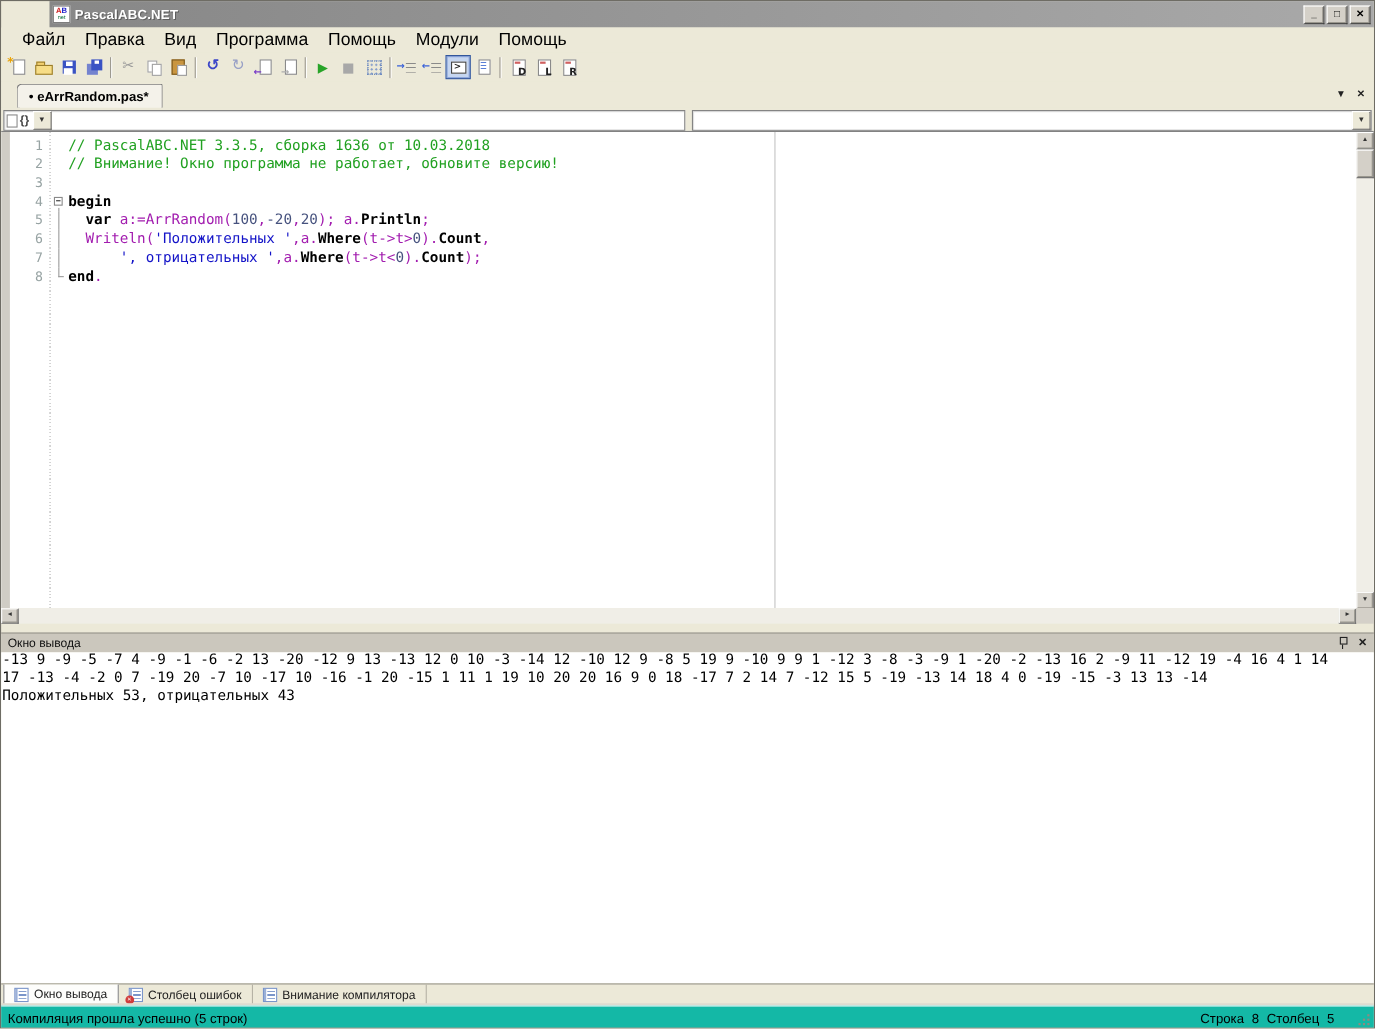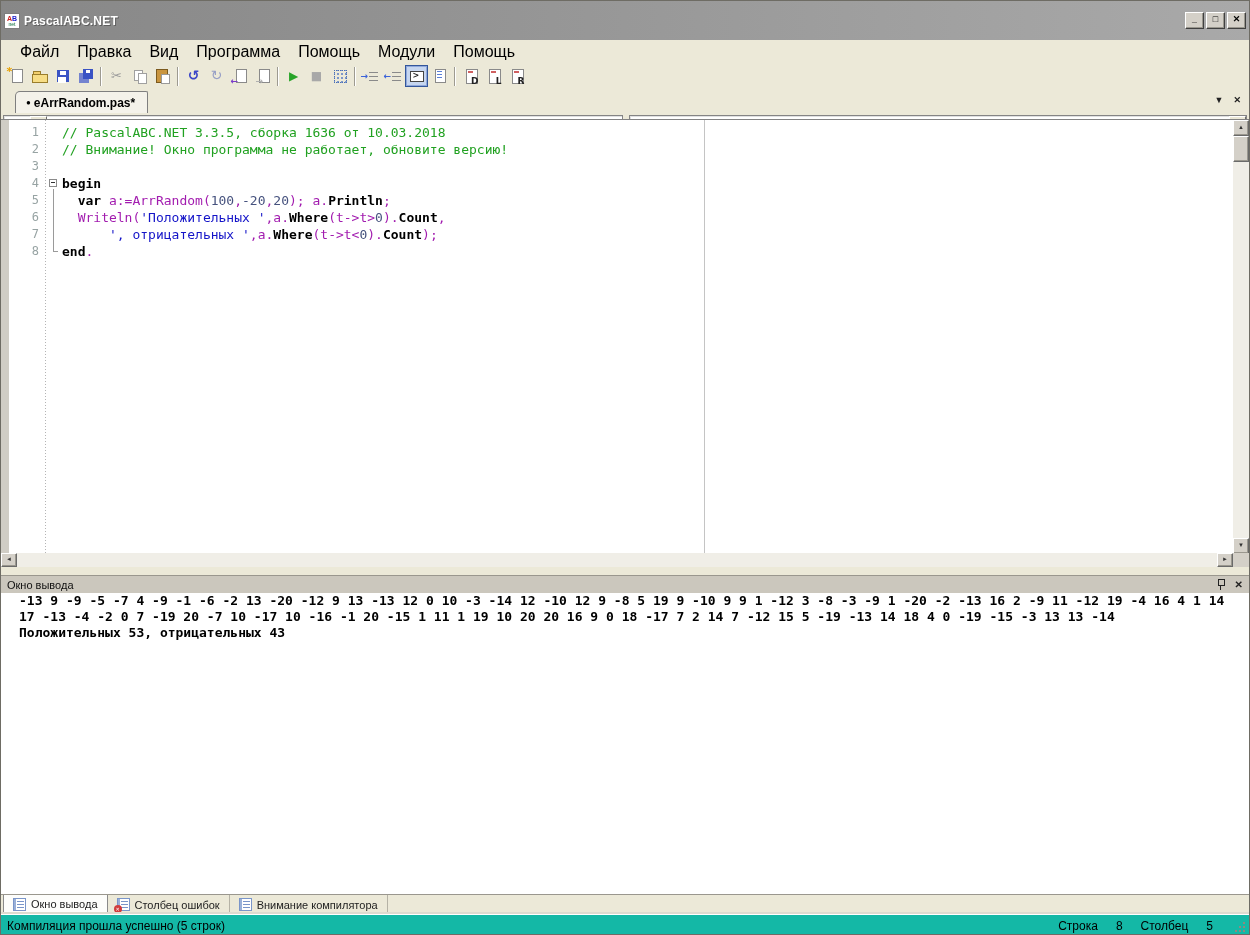--- a/index.html
+++ b/index.html
@@ -1,20 +1,20 @@
 <!DOCTYPE html>
 <html style="--comment: #21a121; --string: #1414c8; --number: #46527e; --titlebar: #8f8f8f; --toggle_active_border: #33569a; --chrome: #ece9d8;"><head>
 <meta charset="utf-8">
 <style>
   html,body{margin:0;padding:0;background:#d4d0c8;}
   .window{position:relative;width:1250px;height:935px;box-sizing:border-box;border:1px solid #6e6c64;
     background:#ece9d8;font-family:"Liberation Sans",sans-serif;overflow:hidden;}
 
   
-  .titlebar{height:39px;background:linear-gradient(90deg,#878787,#a9a9a9);display:flex;align-items:center;padding:0 3px;gap:4px;}
+  .titlebar{height:24px;background:linear-gradient(90deg,#878787,#a9a9a9);display:flex;align-items:center;padding:0 3px;gap:4px;margin-left:44px;}
   .app-icon{width:16px;height:16px;background:#fff;border:1px solid #7d7d7d;box-sizing:border-box;
     display:flex;flex-direction:column;align-items:center;justify-content:center;line-height:1;}
   .app-icon .row{font-size:7px;font-weight:bold;}
   .app-icon .l-a{color:#c22;}
   .app-icon .l-b{color:#22c;}
   .app-icon .sub{font-size:5px;color:#063;}
   .title-text{color:#fff;font-weight:bold;font-size:12px;letter-spacing:.2px;text-shadow:1px 1px 0 #5f5f5f;}
   .win-btns{margin-left:auto;display:flex;gap:2px;}
   .win-btn{width:17px;height:15px;background:#d4d0c8;border:1px solid;border-color:#fff #404040 #404040 #fff;
     box-shadow:inset -1px -1px 0 #9a978e;font-size:9px;line-height:13px;text-align:center;font-weight:bold;color:#000;}
@@ -117,37 +117,37 @@
 
   
   .out-header{position:absolute;top:574px;left:0;right:0;height:18px;background:#cbc7bd;border-top:1px solid #9a978e;
     display:flex;align-items:center;padding:0 6px;font-size:11px;color:#111;box-sizing:border-box;}
   .out-tools{margin-left:auto;display:flex;align-items:center;gap:9px;}
   .pin-icon{width:10px;height:13px;position:relative;}
   .pin-icon::before{content:"";position:absolute;left:2px;top:1px;width:5px;height:5px;border:1px solid #222;background:#cbc7bd;}
   .pin-icon::after{content:"";position:absolute;left:4px;top:8px;width:1px;height:4px;background:#222;}
   .out-close{font-size:10px;font-weight:bold;color:#222;line-height:13px;}
   .out-content{position:absolute;top:592px;left:0;right:0;height:301px;background:#fff;overflow:hidden;}
-  .out-line{height:16px;line-height:16px;font-family:"DejaVu Sans Mono",monospace;font-size:13px;white-space:pre;padding-left:18px;color:#000;font-weight:bold;}
+  .out-line{height:16px;line-height:16px;font-family:"DejaVu Sans Mono",monospace;font-size:13px;white-space:pre;padding-left:1px;color:#000;}
 
   
   .bottom-tabs{position:absolute;top:893px;left:0;right:0;height:20px;background:#ece9d8;border-top:1px solid #9a978e;
     display:flex;align-items:stretch;padding-left:2px;box-sizing:border-box;}
   .btab{display:flex;align-items:center;gap:5px;padding:0 9px;font-size:11px;color:#222;border-right:1px solid #b5b2a5;}
   .btab.active{background:#fdfdfb;border:1px solid #8a8a8a;border-top:none;}
   .bt-ic{width:13px;height:13px;background:#fff;border:1px solid #7a95c9;box-shadow:inset 2px 0 0 #9ab0d8;position:relative;box-sizing:border-box;flex:none;}
   .bt-ic::before{content:"";position:absolute;left:3px;right:1px;top:2px;bottom:2px;
     background:repeating-linear-gradient(to bottom,#7a95c9 0 1px,transparent 1px 3px);}
   .bt-ic.err::after{content:"✕";position:absolute;left:-4px;bottom:-3px;width:8px;height:8px;background:#d03c3c;border-radius:50%;
     color:#fff;font-size:5px;line-height:8px;text-align:center;}
 
   
   .status{position:absolute;top:913px;left:0;right:0;height:22px;background:#14b8a6;border-top:1px solid #fff;
     box-shadow:0 -2px 0 #dedbd0;display:flex;align-items:center;padding:0 6px;font-size:12px;color:#000;box-sizing:border-box;}
-  .status-right{margin-left:auto;display:flex;align-items:flex-end;gap:18px;margin-right:30px;}
+  .status-right{margin-left:auto;display:flex;align-items:flex-end;gap:7px;margin-right:30px;}
   .grip{position:absolute;right:3px;bottom:3px;width:12px;height:12px;}
   .grip::before{content:"";position:absolute;left:0;top:0;width:2px;height:2px;
     box-shadow:9px 1px 0 #8d8a80,5px 5px 0 #8d8a80,9px 5px 0 #8d8a80,1px 9px 0 #8d8a80,5px 9px 0 #8d8a80,9px 9px 0 #8d8a80;}
 </style>
 </head>
 <body>
 
 <div class="window">
 
   <div class="titlebar">

